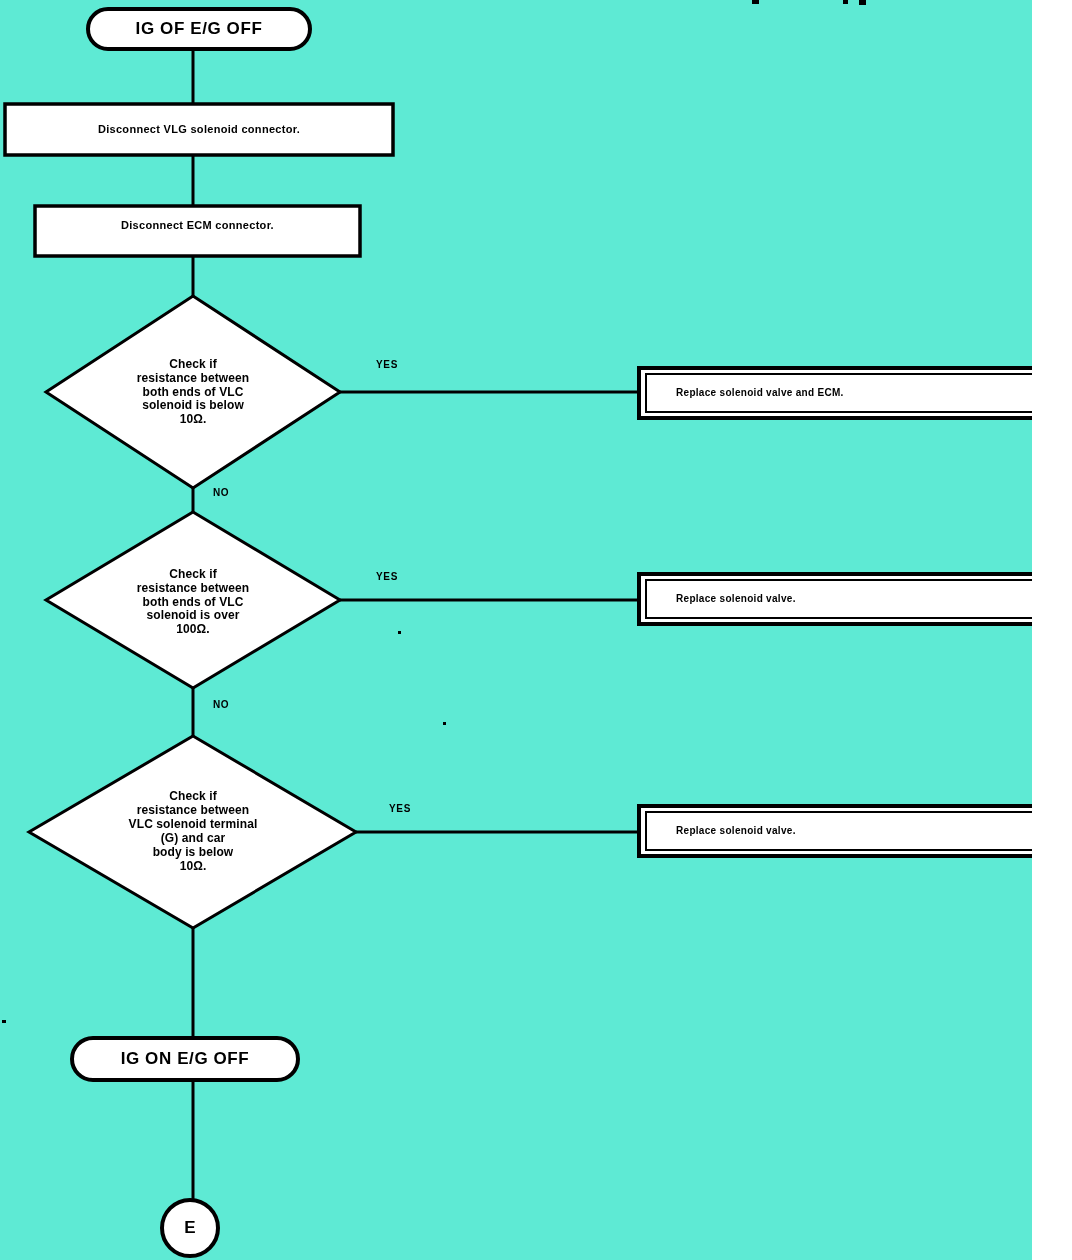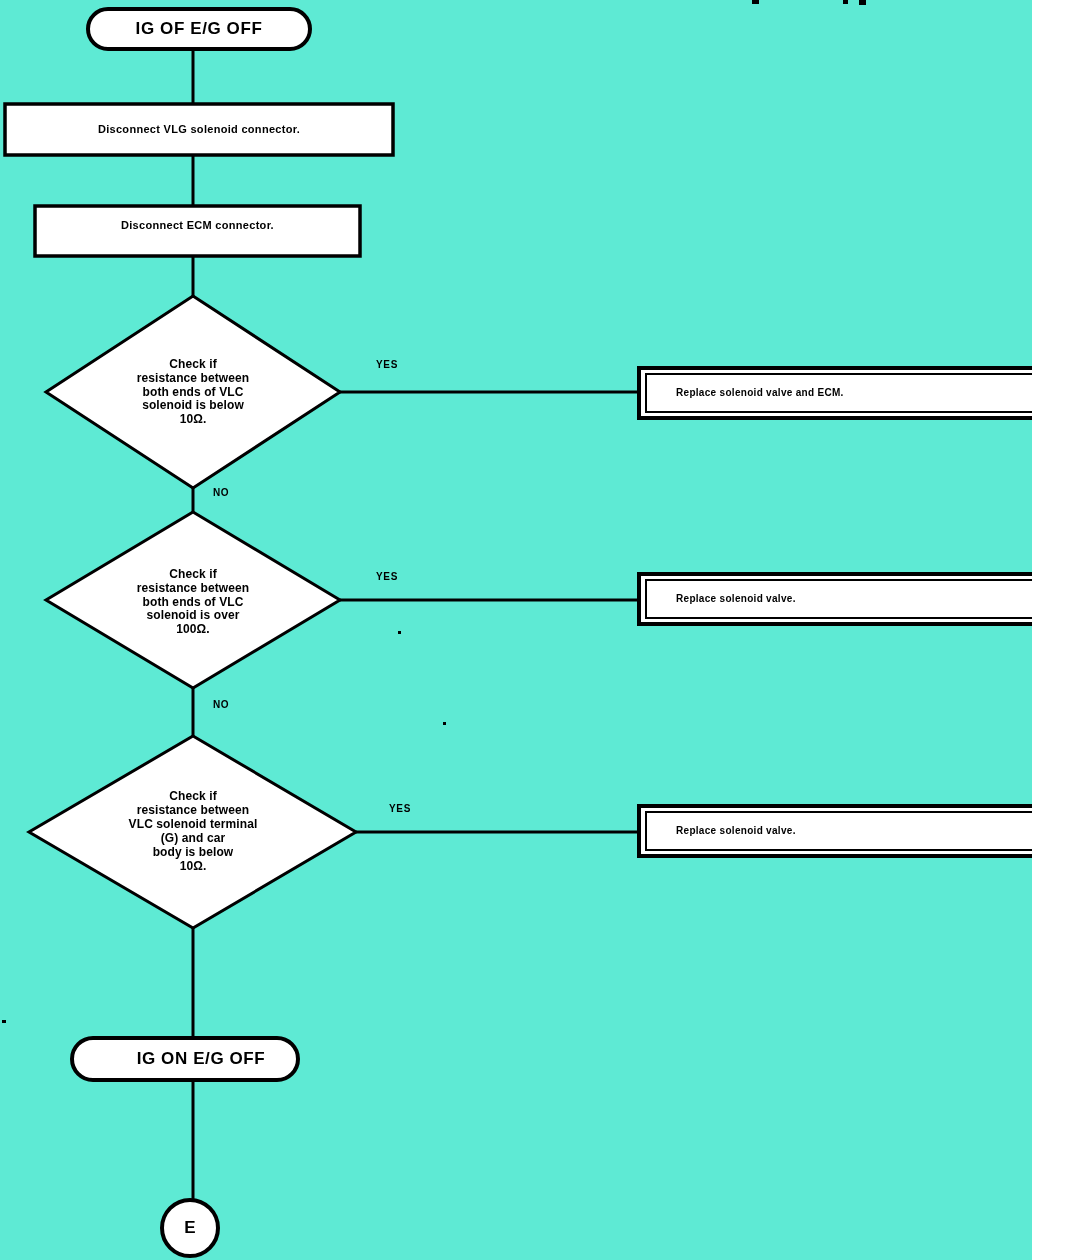--- a/index.html
+++ b/index.html
@@ -147,21 +147,21 @@
 (G) and car
 body is below
 10Ω.</div>
 
   <div class="node-label result-label" style="left:676px; top:368px; width:380px; height:50px;">Replace solenoid valve and ECM.</div>
 
   <div class="node-label result-label" style="left:676px; top:574px; width:380px; height:50px;">Replace solenoid valve.</div>
 
   <div class="node-label result-label" style="left:676px; top:806px; width:380px; height:50px;">Replace solenoid valve.</div>
 
-  <div class="node-label terminator-label" style="left:72px; top:1038px; width:226px; height:42px;margin-left:16px;">IG ON  E/G OFF</div>
+  <div class="node-label terminator-label" style="left:72px; top:1038px; width:226px; height:42px;">IG ON  E/G OFF</div>
 
   <div class="node-label connector-label" style="left:162px; top:1200px; width:56px; height:56px;">E</div>
 
   <div class="node-label edge-label" style="left:357px; top:354px; width:60px; height:22px;">YES</div>
 
   <div class="node-label edge-label" style="left:200px; top:482px; width:42px; height:22px;">NO</div>
 
   <div class="node-label edge-label" style="left:357px; top:566px; width:60px; height:22px;">YES</div>
 
   <div class="node-label edge-label" style="left:200px; top:694px; width:42px; height:22px;">NO</div>

